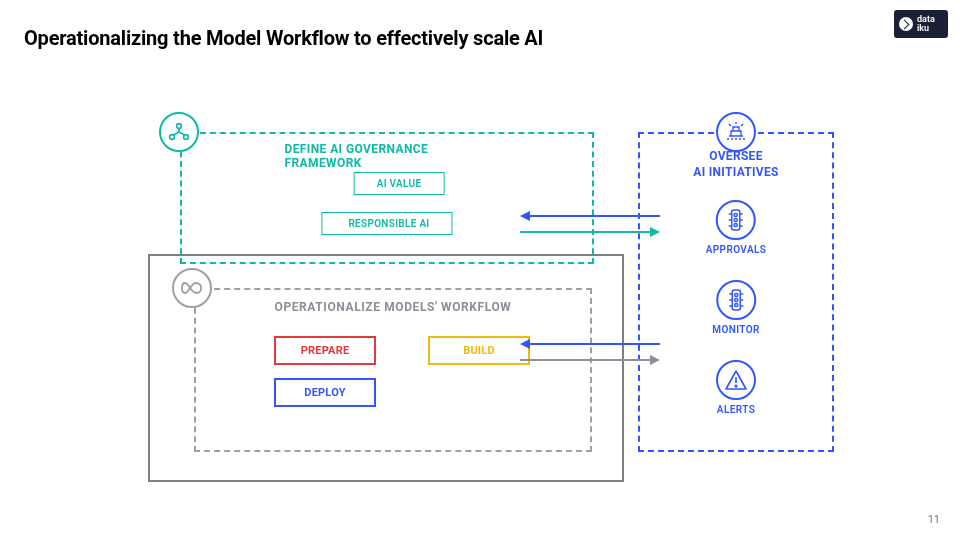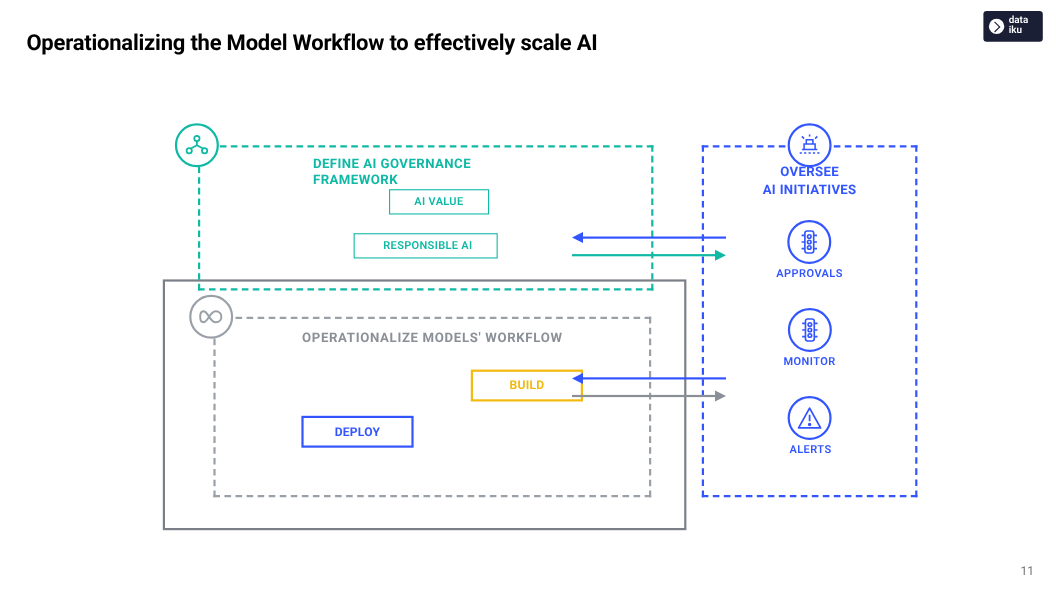--- a/index.html
+++ b/index.html
@@ -43,21 +43,21 @@
   .c-deploy  { color:#3355ff; border:2px solid #3355ff; }
   .c-monitor { color:#0fb9a5; border:2px solid #0fb9a5; }
 
   
   .blue-box {
     position: absolute;
     left: 638px; top: 132px; width: 196px; height: 320px;
     border: 2.5px dashed #3355ff;
   }
   .blue-title { position:absolute; left:50%; transform:translateX(-50%); top:14px; color:#3355ff; font-size:12px; font-weight:700; text-align:center; line-height:1.35; letter-spacing:0.3px; white-space:nowrap;}
-  .blue-item { position:absolute; left:50%; transform:translateX(-50%); text-align:right; color:#3355ff; }
+  .blue-item { position:absolute; left:50%; transform:translateX(-50%); text-align:center; color:#3355ff; }
   .blue-item .circ { width:40px; height:40px; border:2px solid #3355ff; border-radius:50%; margin:0 auto 4px; display:flex; align-items:center; justify-content:center; }
   .blue-item .lbl { font-size:10px; font-weight:600; letter-spacing:0.4px; }
 
   
   .badge { position:absolute; width:40px; height:40px; border-radius:50%; background:#fff; display:flex; align-items:center; justify-content:center; }
   .badge-teal { border:2.5px solid #0fb9a5; }
   .badge-grey { border:2.5px solid #9aa0a8; }
   .badge-blue { border:2.5px solid #3355ff; }
 
   
@@ -82,20 +82,21 @@
 <div class="grey-outer"></div>
 
 <div class="teal-box">
   <div class="teal-title">DEFINE AI GOVERNANCE FRAMEWORK</div>
   <div class="teal-chip" style="top:38px;margin-left:12px;">AI VALUE</div>
   <div class="teal-chip" style="top:78px;padding-left:26px;">RESPONSIBLE AI</div>
 </div>
 
 <div class="grey-dashed">
   <div class="grey-title">OPERATIONALIZE  MODELS' WORKFLOW</div>
+  <div class="op-chip c-prepare" style="left:78px; top:46px;">PREPARE</div>
   <div class="op-chip c-build" style="left:232px; top:46px;">BUILD</div>
   <div class="op-chip c-deploy" style="left:78px; top:88px;">DEPLOY</div>
 </div>
 
 <div class="blue-box">
   <div class="blue-title">
     <span>OVERSEE</span><br>
     <span>AI INITIATIVES</span>
   </div>
 

